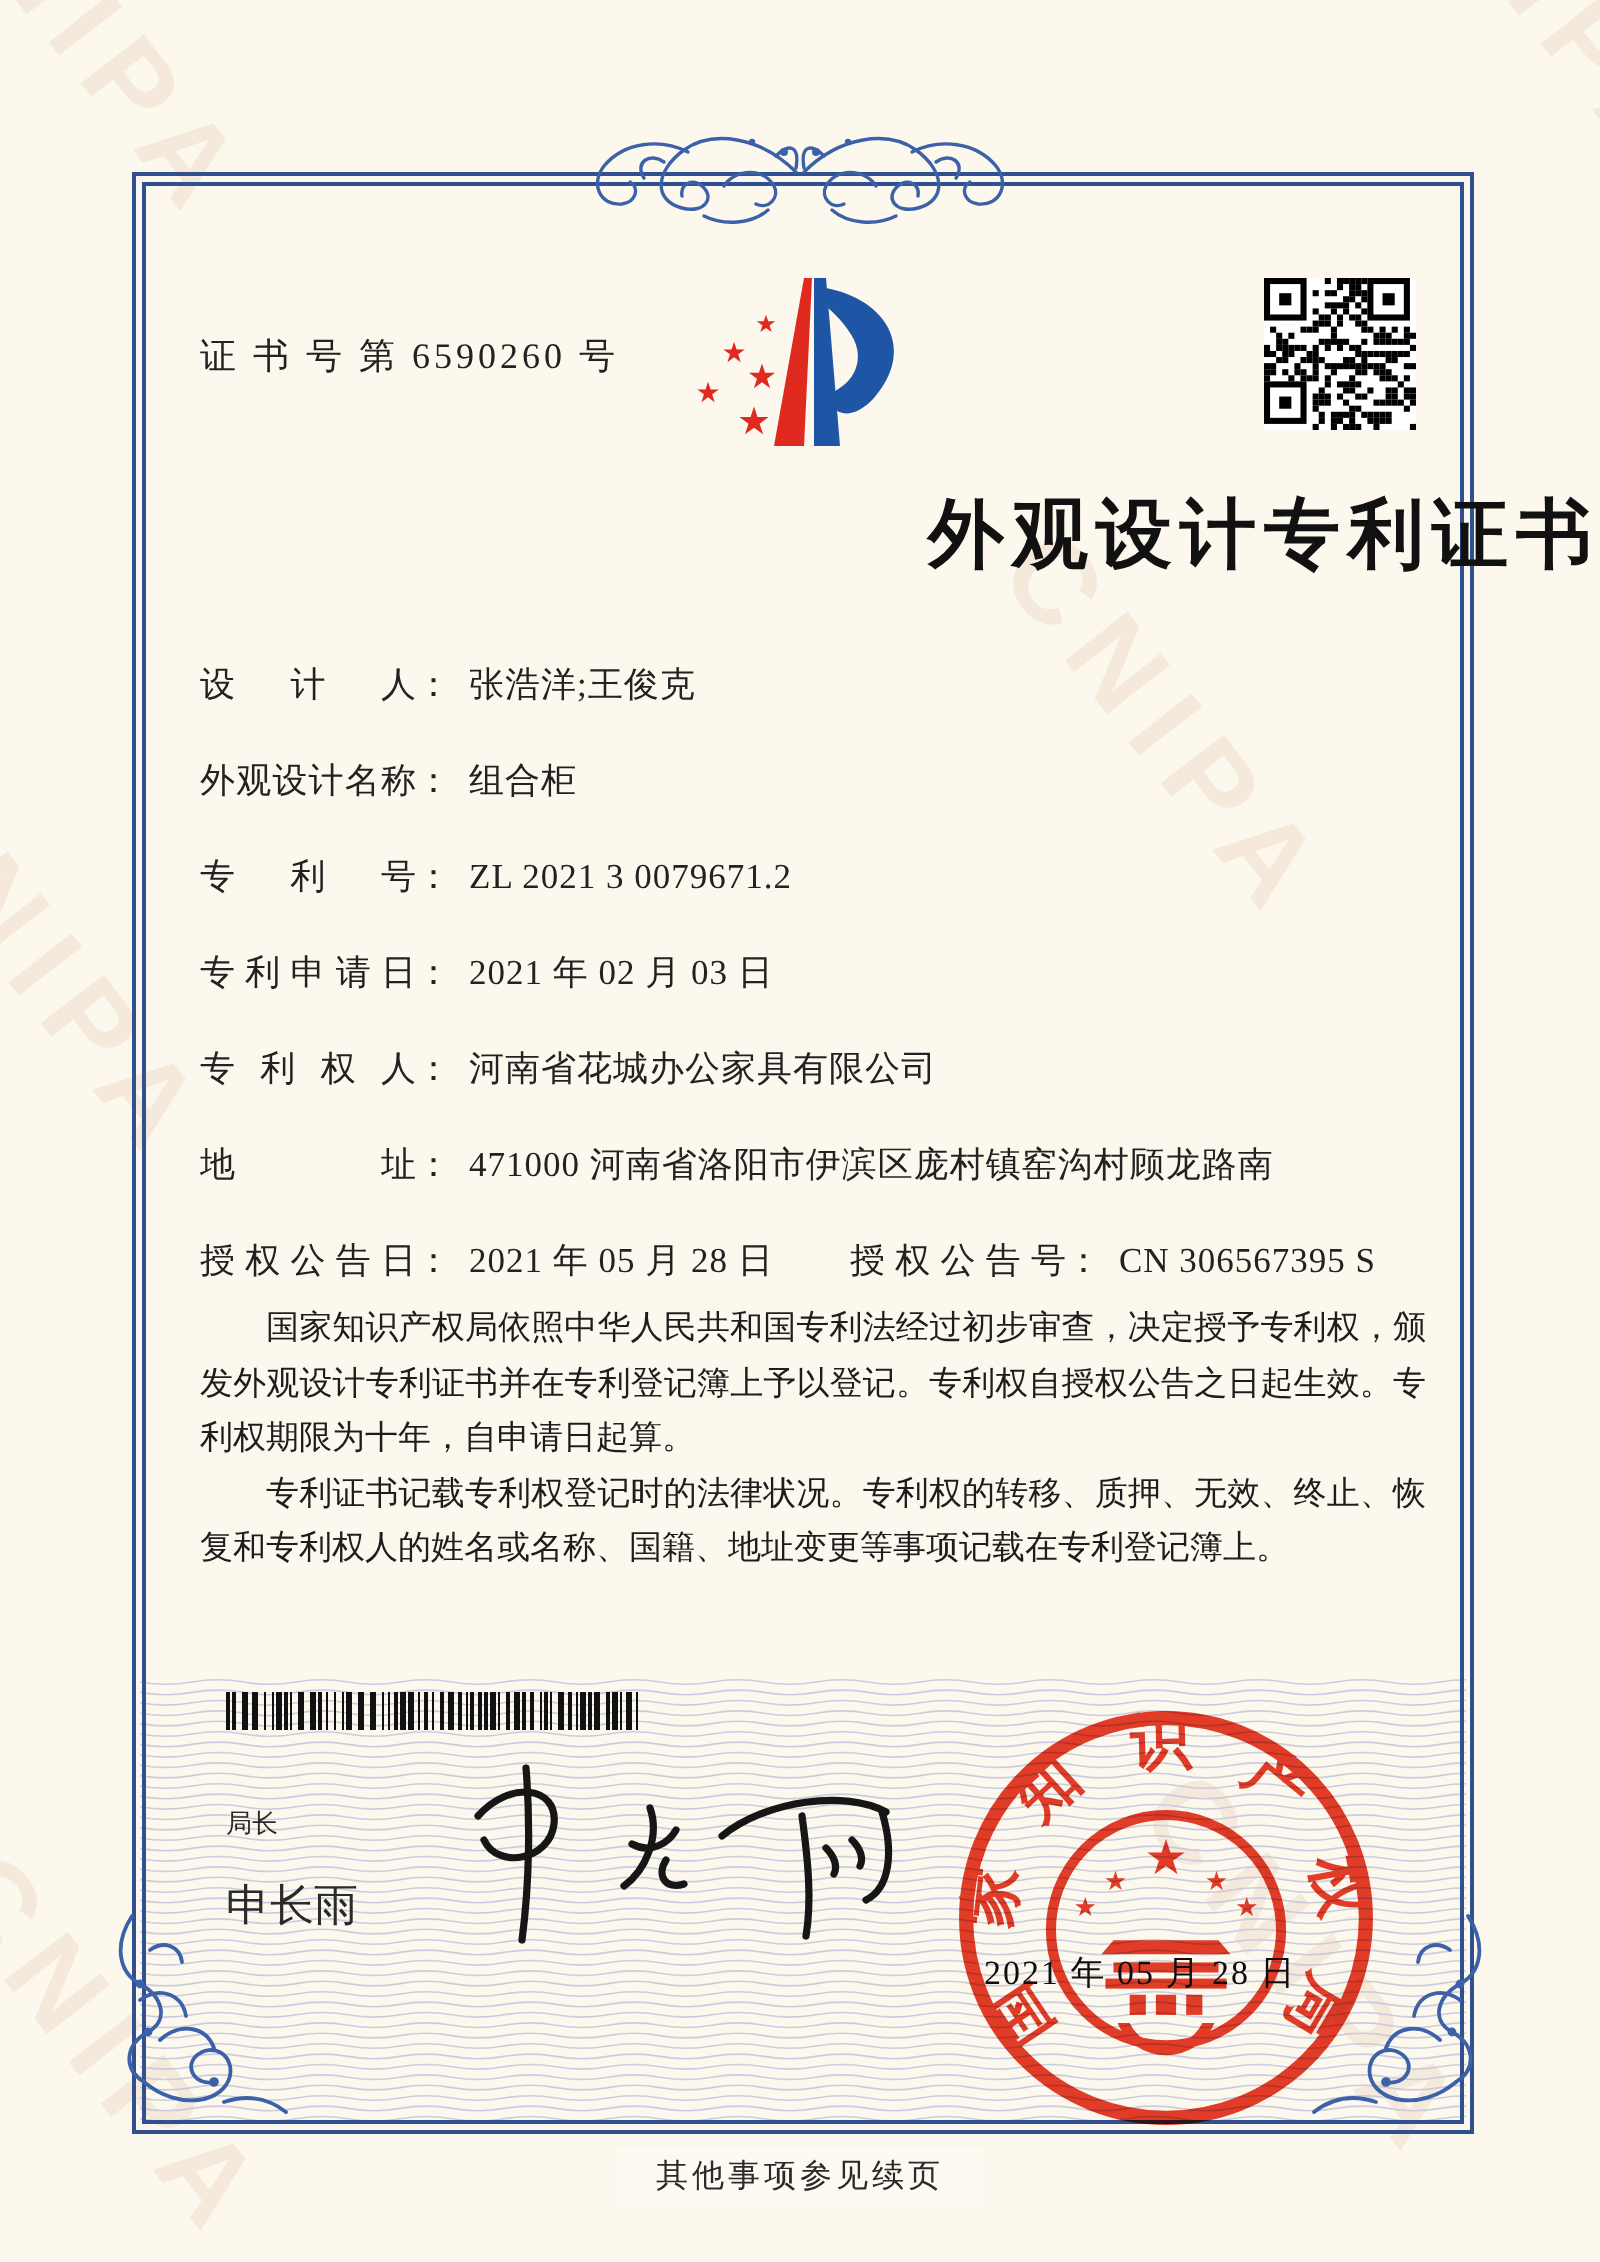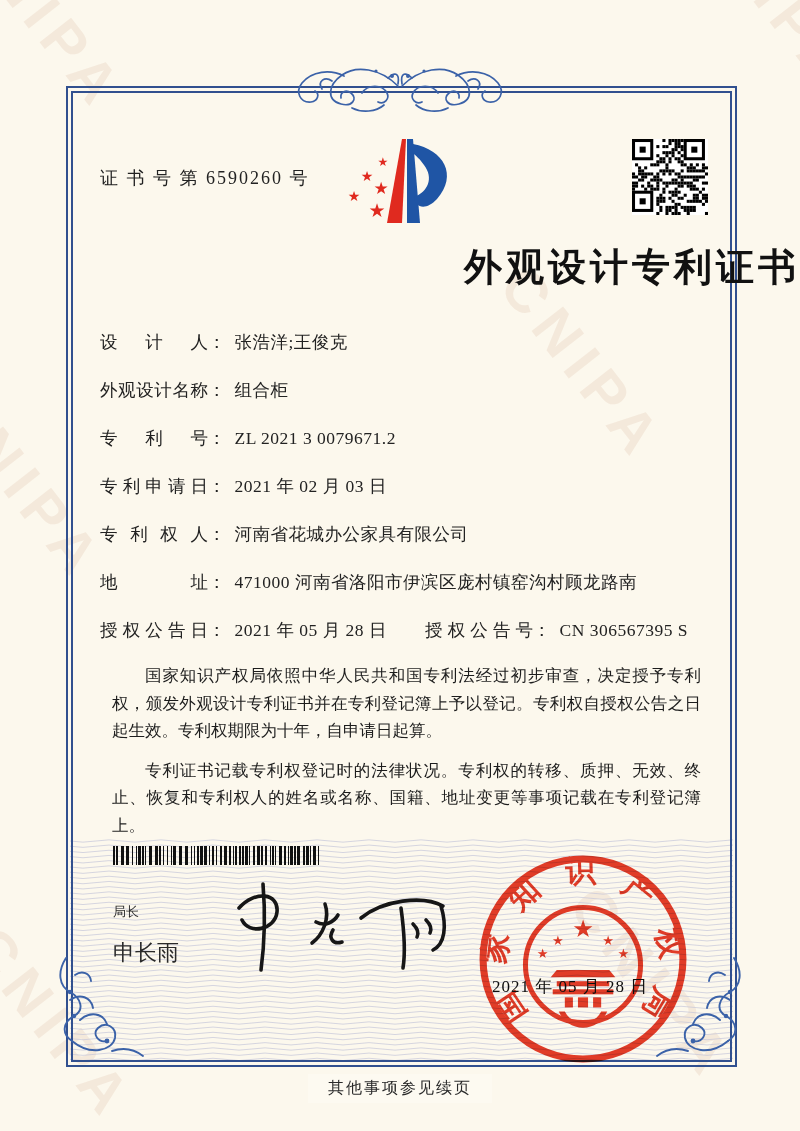--- a/index.html
+++ b/index.html
@@ -24,21 +24,21 @@
          font-weight:bold;letter-spacing:4px;color:#111;z-index:4;}
   
   .fields{position:absolute;left:100px;top:331px;width:612px;z-index:4;font-size:17.5px;}
   .row{height:48px;line-height:22px;position:relative;}
   .flabel{display:inline-block;width:108px;text-align:justify;text-align-last:justify;vertical-align:top;}
   .fvalue{margin-left:9px;letter-spacing:0.5px;}
   .grant{position:absolute;left:325px;top:0;}
   
   .paras{position:absolute;left:100px;top:650px;width:613px;z-index:4;font-size:16.5px;
          line-height:27.5px;text-align:justify;color:#1d1d1d;}
-  .paras p{margin:12px;text-indent:2em;}
+  .paras p{margin:0;text-indent:2em;}
   
   .barcode{position:absolute;left:113px;top:846px;z-index:4;}
   
   .signer-title{position:absolute;left:113px;top:903px;z-index:4;font-size:13px;
         font-family:"Liberation Sans","DejaVu Sans",sans-serif;color:#2a2a2a;}
   .signer-name{position:absolute;left:113px;top:938px;z-index:4;font-size:22px;
         font-family:"Liberation Sans","DejaVu Sans",sans-serif;color:#2a2a2a;text-align:center;}
   .signature{position:absolute;left:205px;top:878px;z-index:5;}
   
   .seal{position:absolute;left:476px;top:852px;z-index:4;mix-blend-mode:multiply;opacity:.95;}

